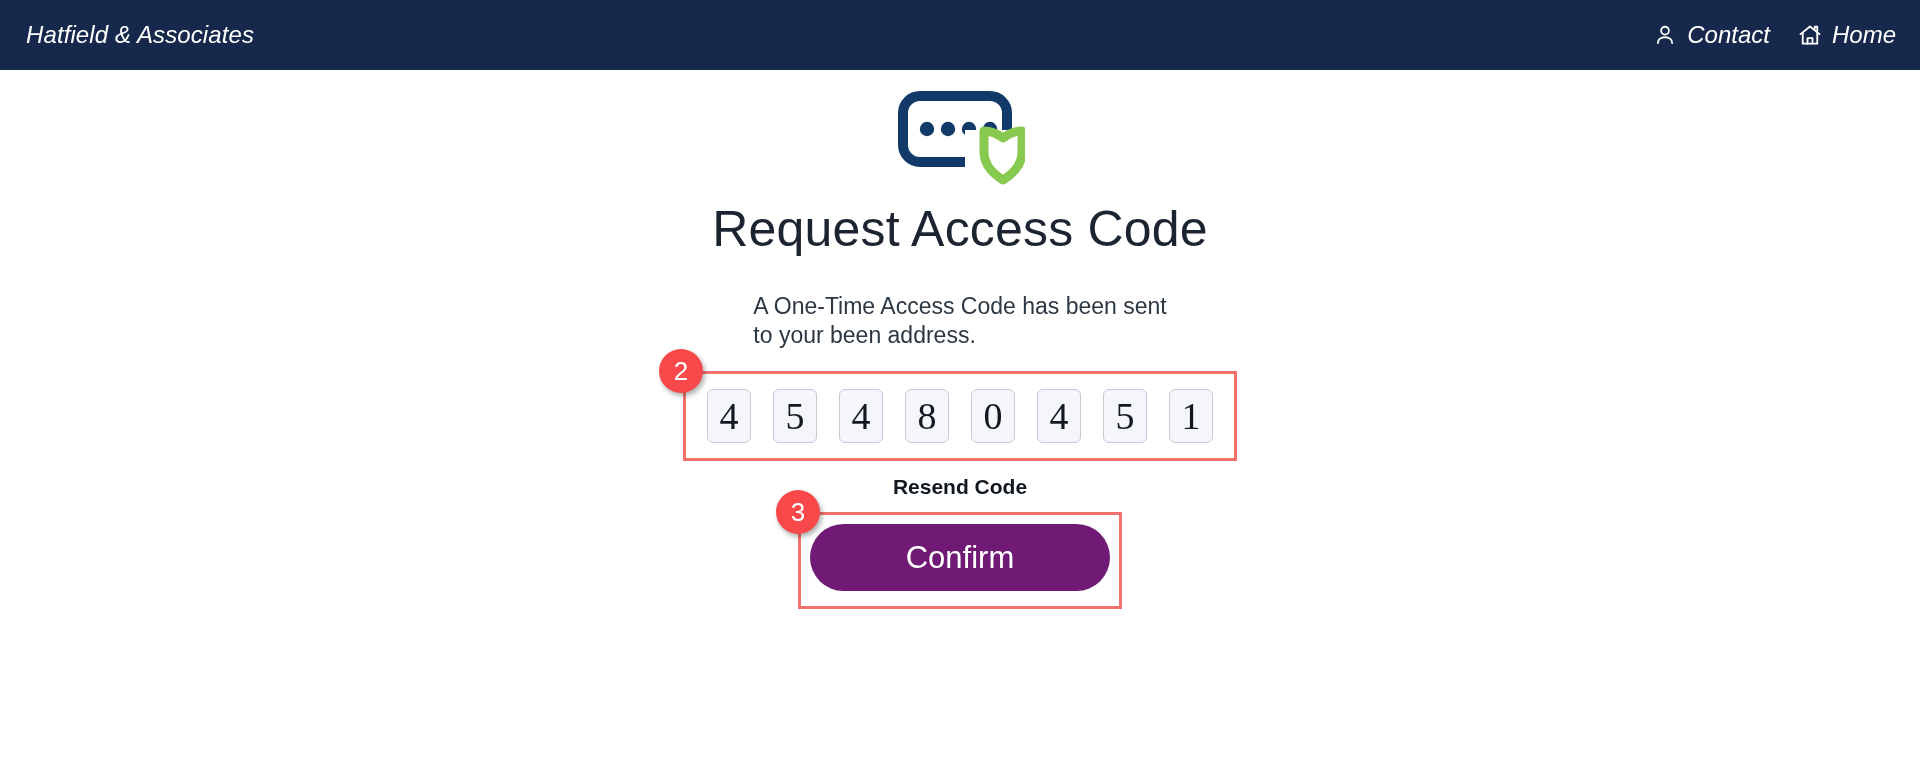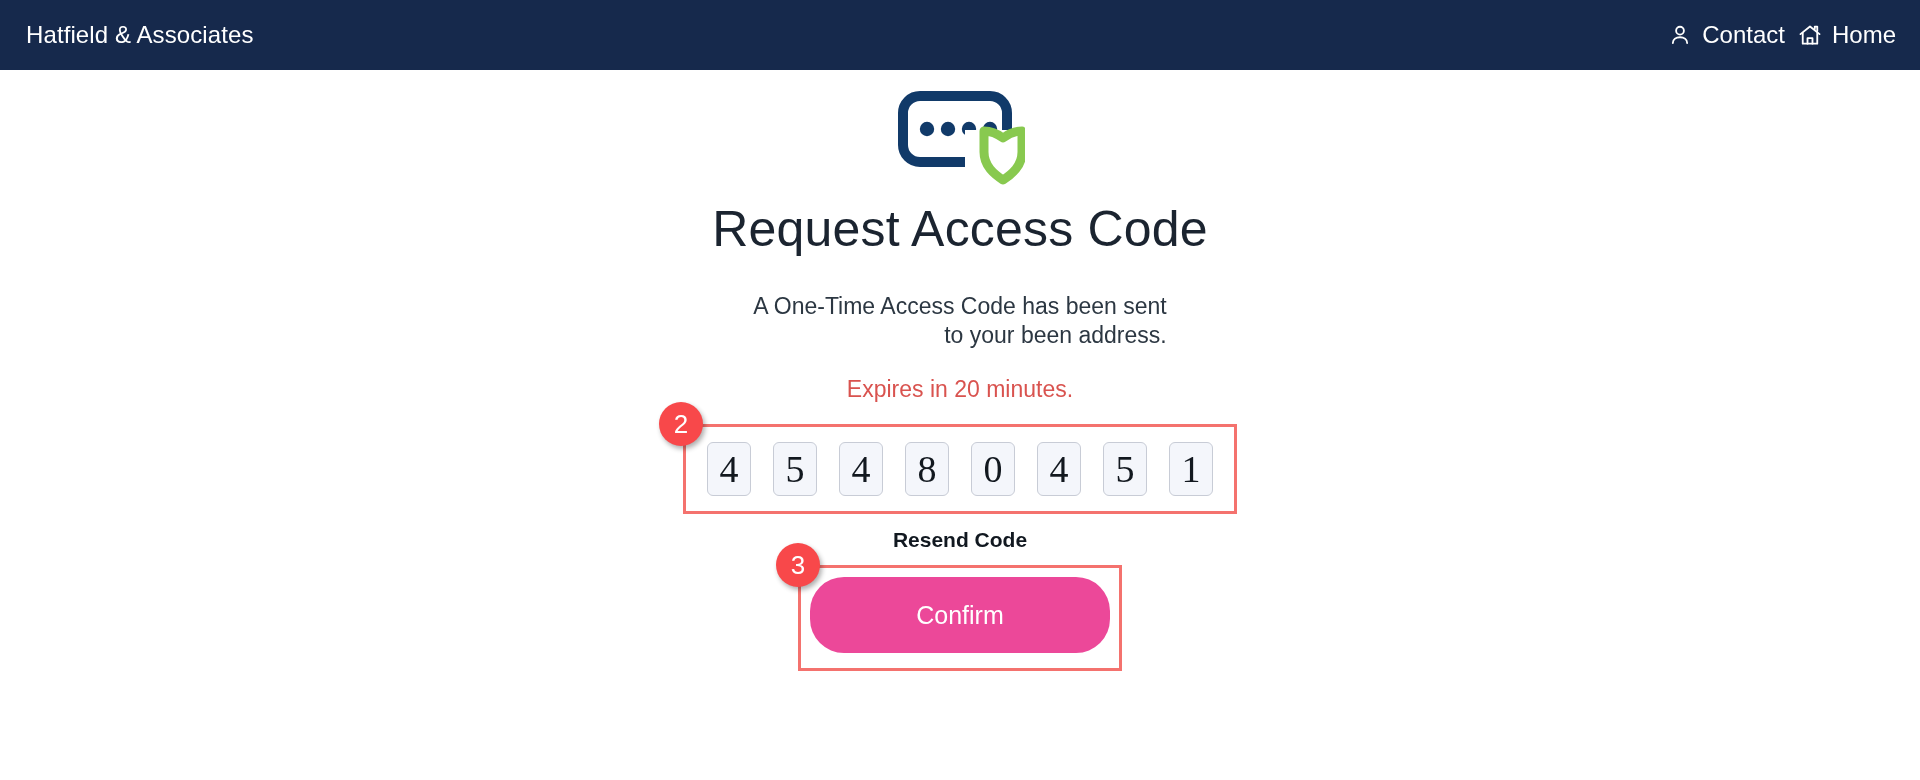--- a/index.html
+++ b/index.html
@@ -17,31 +17,32 @@
 
   
   .site-header {
     height: 70px;
     background: #16294C;
     display: flex;
     align-items: center;
     justify-content: space-between;
     padding: 0 24px 0 26px;
     box-sizing: border-box;
+    font-style: italic;
   }
   .brand {
     color: #ffffff;
     font-size: 24px;
     letter-spacing: 0.1px;
     white-space: nowrap;
   }
   .nav {
     display: flex;
     align-items: center;
-    gap: 12px;
+    gap: 27px;
   }
   .nav-link {
     display: flex;
     align-items: center;
     gap: 9px;
     color: #ffffff;
     font-size: 24px;
     text-decoration: none;
     white-space: nowrap;
     cursor: pointer;
@@ -76,21 +77,21 @@
     font-size: 50px;
     font-weight: 400;
     color: #1B2430;
     letter-spacing: 0.2px;
   }
   .lede {
     margin-top: 34px;
     font-size: 23px;
     line-height: 1.27;
     color: #2C3742;
-    text-align: right;
+    text-align: left;
     max-width: 640px;
   }
   .expiry {
     margin-top: 26px;
     font-size: 23px;
     color: #D9534F;
     text-align: center;
   }
 
   
@@ -134,26 +135,26 @@
     cursor: pointer;
   }
 
   
   .confirm-wrap {
     position: relative;
     margin-top: 25px;
   }
   .confirm-btn {
     width: 300px;
-    height: 76px;
+    height: 67px;
     border: none;
     border-radius: 34px;
-    background: #ec4899;
-    color: #ffffff;
-    font-size: 25px;
+    background: #701a75;
+    color: #ffffff;
+    font-size: 31px;
     font-family: "Liberation Sans", sans-serif;
     cursor: pointer;
     display: flex;
     align-items: center;
     justify-content: center;
   }
 
   
   .anno-box {
     position: absolute;
@@ -221,21 +222,20 @@
     </svg>
   </div>
 
   <h1 class="page-title">Request Access Code</h1>
 
   <div class="lede">
     <div>A One-Time Access Code has been sent</div>
     <div>to your been address.</div>
   </div>
 
-  <div class="expiry">Expires in 20 minutes.</div>
 
   <div class="otp-wrap">
     <div class="otp-row">
       <div class="otp-cell">4</div>
       <div class="otp-cell">5</div>
       <div class="otp-cell">4</div>
       <div class="otp-cell">8</div>
       <div class="otp-cell">0</div>
       <div class="otp-cell">4</div>
       <div class="otp-cell">5</div>

